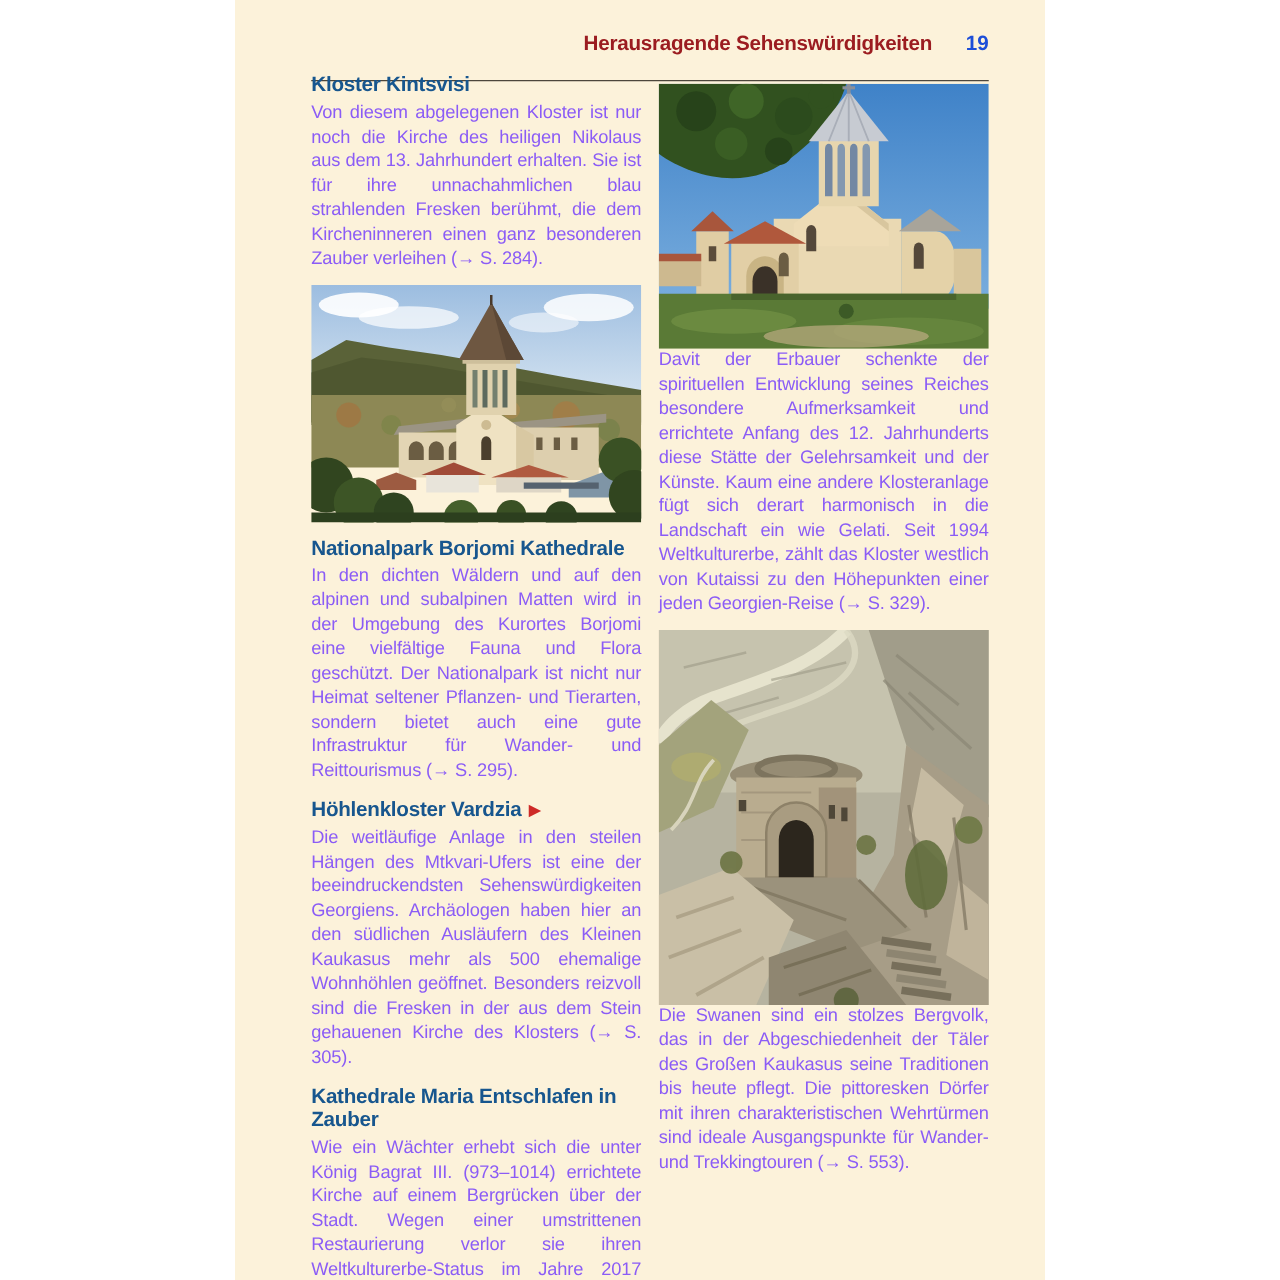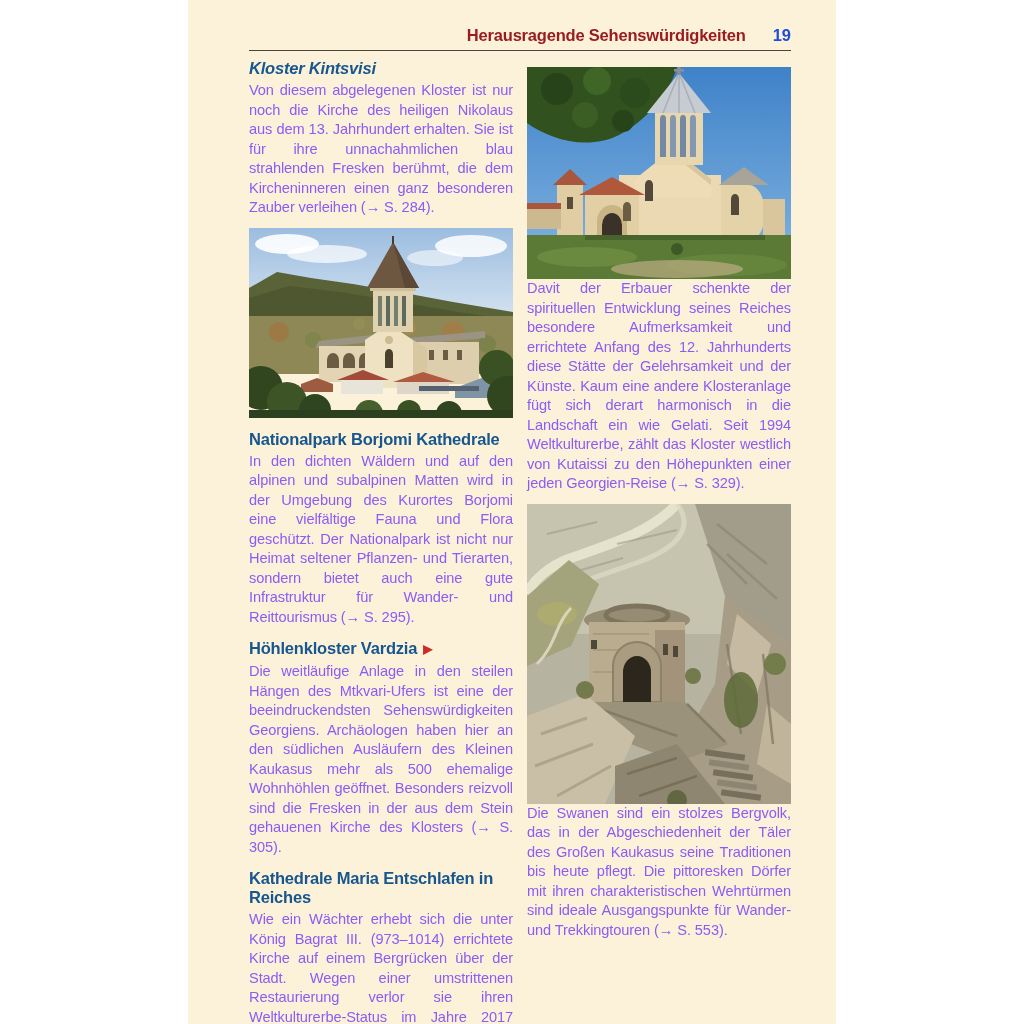--- a/index.html
+++ b/index.html
@@ -8,38 +8,38 @@
     font-family:"Liberation Sans", sans-serif;
     -webkit-font-smoothing:antialiased;
   }
   .page{
     position:absolute;left:188px;top:0;width:648px;height:1024px;
     background:#fcf2da;
   }
   .page-header{
     position:absolute;left:61px;top:26px;width:542px;
     display:flex;justify-content:flex-end;align-items:baseline;gap:27px;
-    border-bottom:1.5px solid #4c463c;padding-bottom:5px;
+    border-bottom:1.5px solid #4c463c;padding-bottom:19px;
   }
   .running-head{
     color:#9b1c20;font-size:16.5px;font-weight:bold;letter-spacing:-0.2px;
   }
   .page-number{
     color:#1d4ed8;font-size:16.5px;font-weight:bold;
   }
   .columns{
     position:absolute;left:61px;top:57px;width:542px;
     display:flex;gap:14px;
   }
   .col{width:264px;}
   .sec-title{
     margin:12px 0 3px;color:#17568e;font-size:16.5px;font-weight:bold;
     line-height:19px;letter-spacing:-0.2px;
   }
-  .col .sec-block:first-child .sec-title{margin-top:2px;font-style:italic;}
+  .col .sec-block:first-child .sec-title{margin-top:2px;}
   .marker{font-size:12px;margin-left:6px;vertical-align:1px;}
   .marker-right{color:#ce2a27;}
   .marker-up{color:#ce2a27;}
   .sec-body{
     margin:0;color:#8b5cf6;font-size:14.6px;line-height:19.5px;
     text-align:justify;letter-spacing:-0.1px;hyphens:auto;-webkit-hyphens:auto;
   }
   figure.photo{margin:10px 0 0;padding:0;line-height:0;}
   figure.photo svg{display:block;}
   .photo-top{margin-top:0;}
@@ -140,21 +140,21 @@
 
       <section class="sec-block">
         <h2 class="sec-title">
           <span>Höhlenkloster Vardzia</span><span class="marker marker-right">▶</span>
         </h2>
         <p class="sec-body">Die weitläufige Anlage in den steilen Hängen des Mtkvari-Ufers ist eine der beeindruckendsten Sehenswürdigkeiten Georgiens. Archäologen haben hier an den südlichen Ausläufern des Kleinen Kaukasus mehr als 500 ehemalige Wohnhöhlen geöffnet. Besonders reizvoll sind die Fresken in der aus dem Stein gehauenen Kirche des Klosters (→ S. 305).</p>
       </section>
 
       <section class="sec-block">
         <h2 class="sec-title">
-          <span>Kathedrale Maria Entschlafen in Reiches</span>
+          <span>Kathedrale Maria Entschlafen in Zauber</span>
         </h2>
         <p class="sec-body">Wie ein Wächter erhebt sich die unter König Bagrat III. (973–1014) errichtete Kirche auf einem Bergrücken über der Stadt. Wegen einer umstrittenen Restaurierung verlor sie ihren Weltkulturerbe-Status im Jahre 2017 wieder (→ S. 321).</p>
       </section>
 
     </div>
 
     <div class="col">
 
       <figure class="photo photo-top">
         <svg width="264" height="212" viewBox="0 0 264 212" preserveAspectRatio="none">

